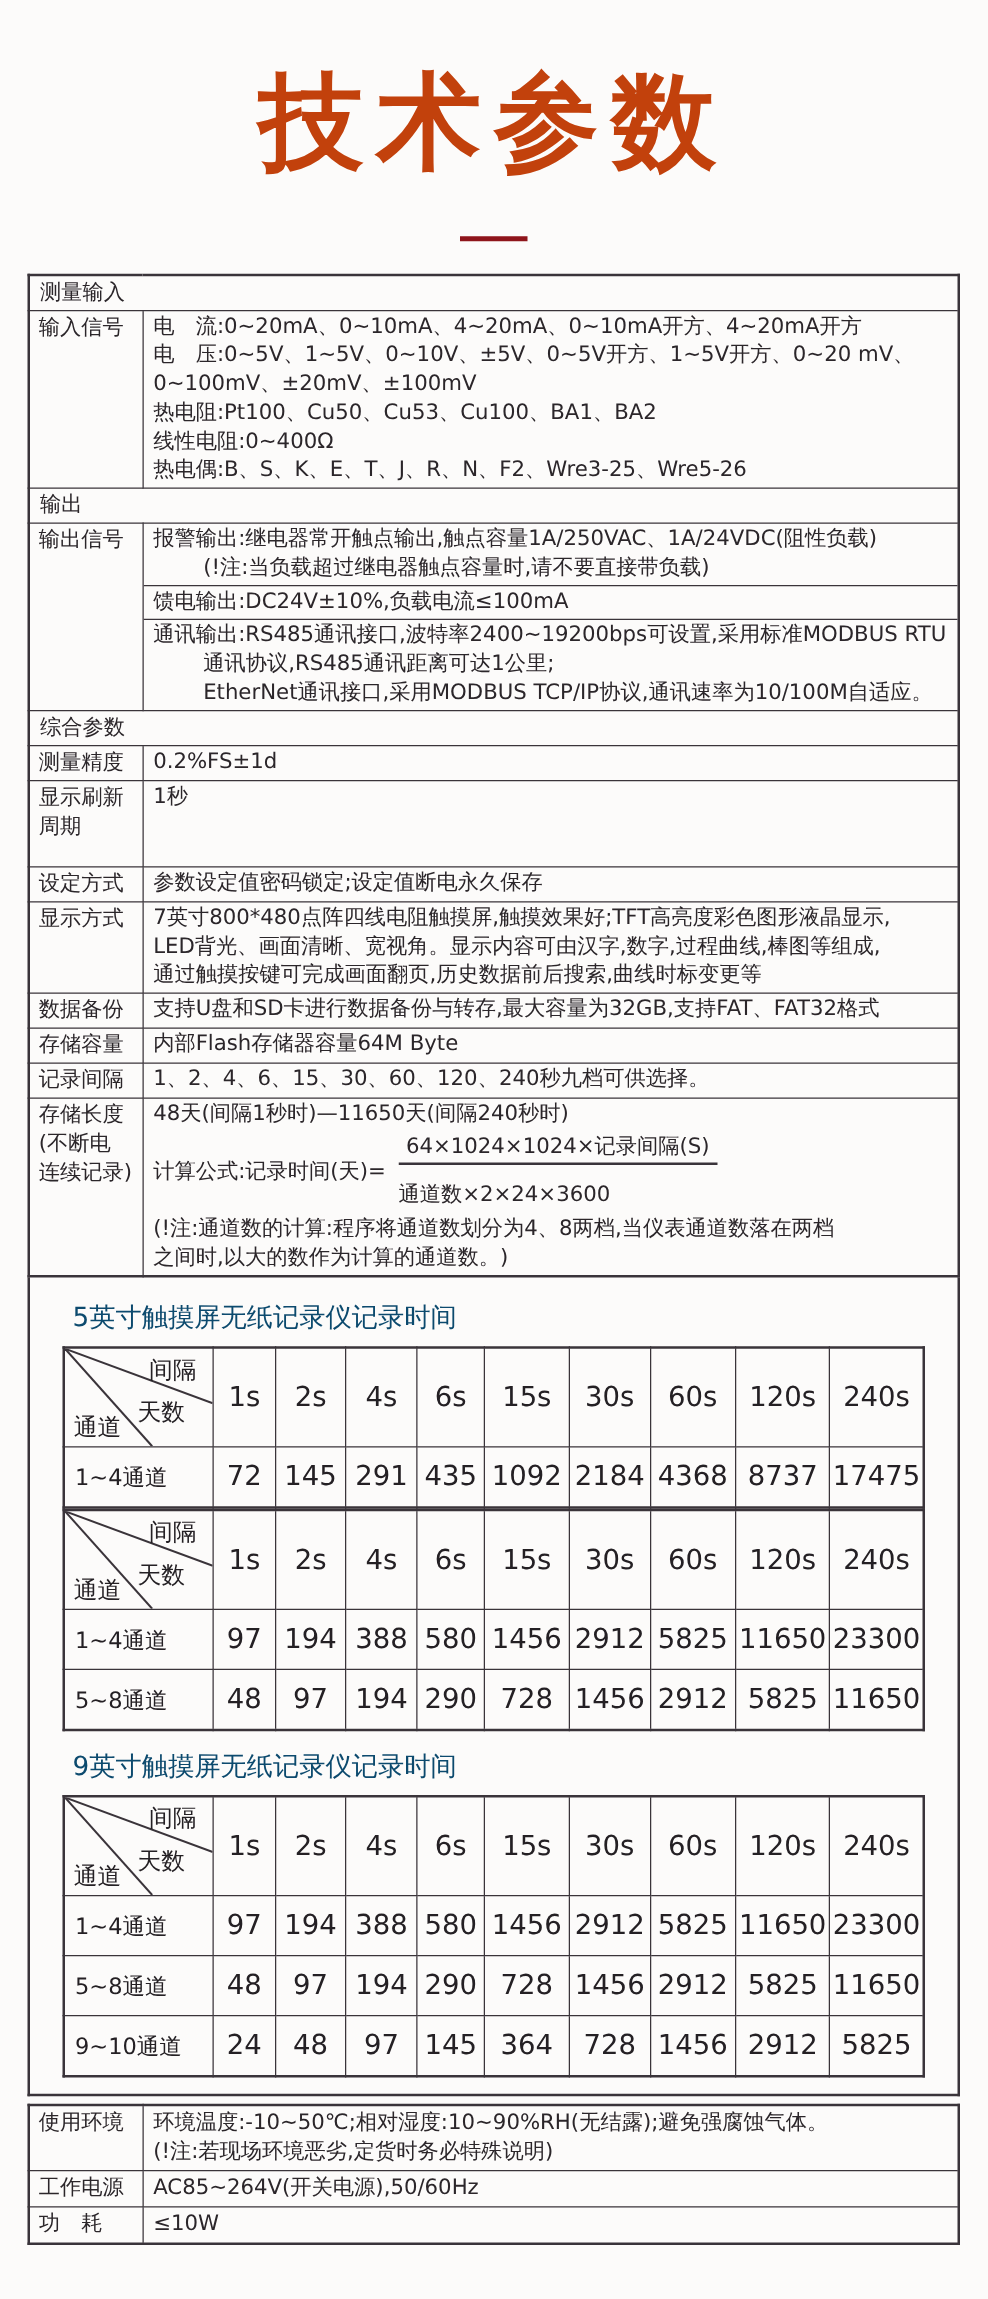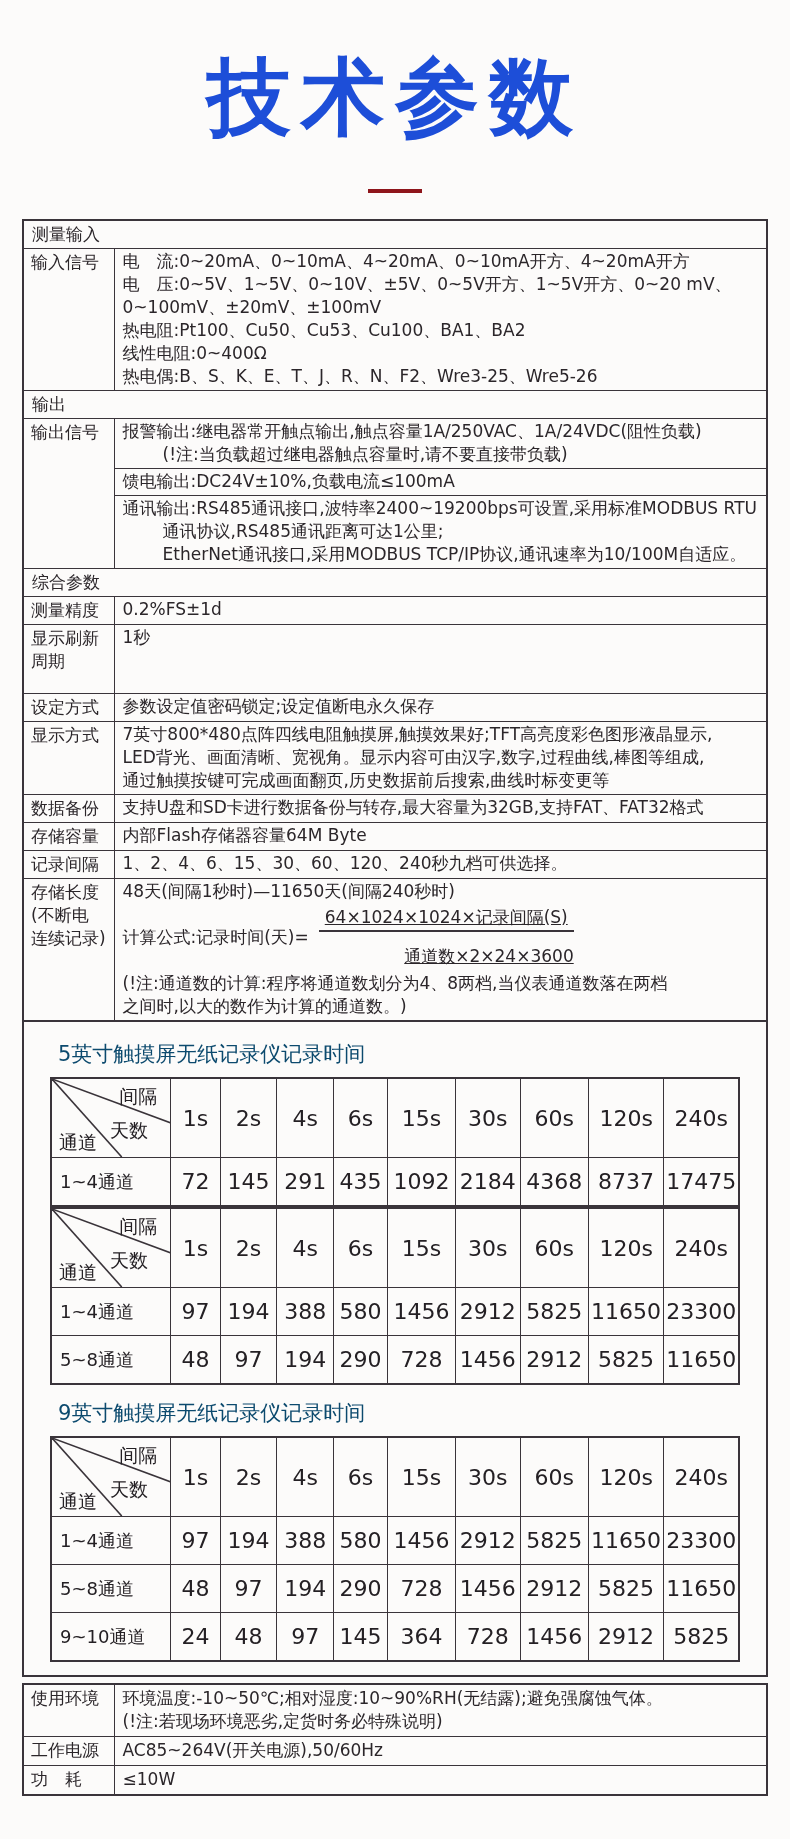--- a/index.html
+++ b/index.html
@@ -5,39 +5,39 @@
   html,body{margin:0;padding:0;}
   body{
     width:790px;height:1839px;overflow:hidden;
     background:#fcfbfa;color:#2b262a;
     font-family:"DejaVu Sans","Liberation Sans",sans-serif;
   }
   .page{width:790px;height:1839px;position:relative;}
   .title{
     margin:0;padding-top:48px;text-align:center;
     font-size:84px;line-height:1.18;font-weight:900;
-    letter-spacing:10px;color:#1d4ed8;
+    letter-spacing:10px;color:#c2410c;
   }
   .red-divider{width:54px;height:4px;margin:42px auto 0;background:#8e151b;}
   .wrap{margin:26px 22px 0;}
   
   table.spec{width:100%;border-collapse:collapse;table-layout:fixed;border:2.5px solid #3a343a;}
   .spec td{
     border:1.5px solid #3a343a;vertical-align:top;
     font-size:17px;line-height:23px;padding:1px 8px 2px;
   }
   .spec td.lbl{width:91px;padding:2px 5px 2px 7px;}
   .spec td.sec{padding:2px 8px;}
   .spec td.nopad{padding:0;}
   .sub{padding:1px 8px 2px;}
   .sub + .sub{border-top:1.5px solid #3a343a;}
   .ind{padding-left:40px;}
   .row-tall td{height:64px;}
   .formula{display:flex;align-items:center;gap:10px;margin:3px 0 4px;}
-  .frac{display:inline-block;text-align:right;text-decoration:underline;}
+  .frac{display:inline-block;text-align:left;}
   .frac .num{display:block;border-bottom:2px solid #3a343a;padding:0 6px 1px;}
   .frac .den{display:block;padding-top:13px;}
   
   .tables-box{
     margin:0 22px;border:2.5px solid #3a343a;border-top:none;
     padding:4px 26px 13px;
   }
   .rt-title{font-size:21px;line-height:27px;margin:15px 0 9px 8px;color:#0c4a6e;}
   table.rt{width:100%;border-collapse:collapse;table-layout:fixed;border:2px solid #3a343a;}
   .rt td{border:1.5px solid #3a343a;text-align:center;font-size:22px;color:#242024;}

